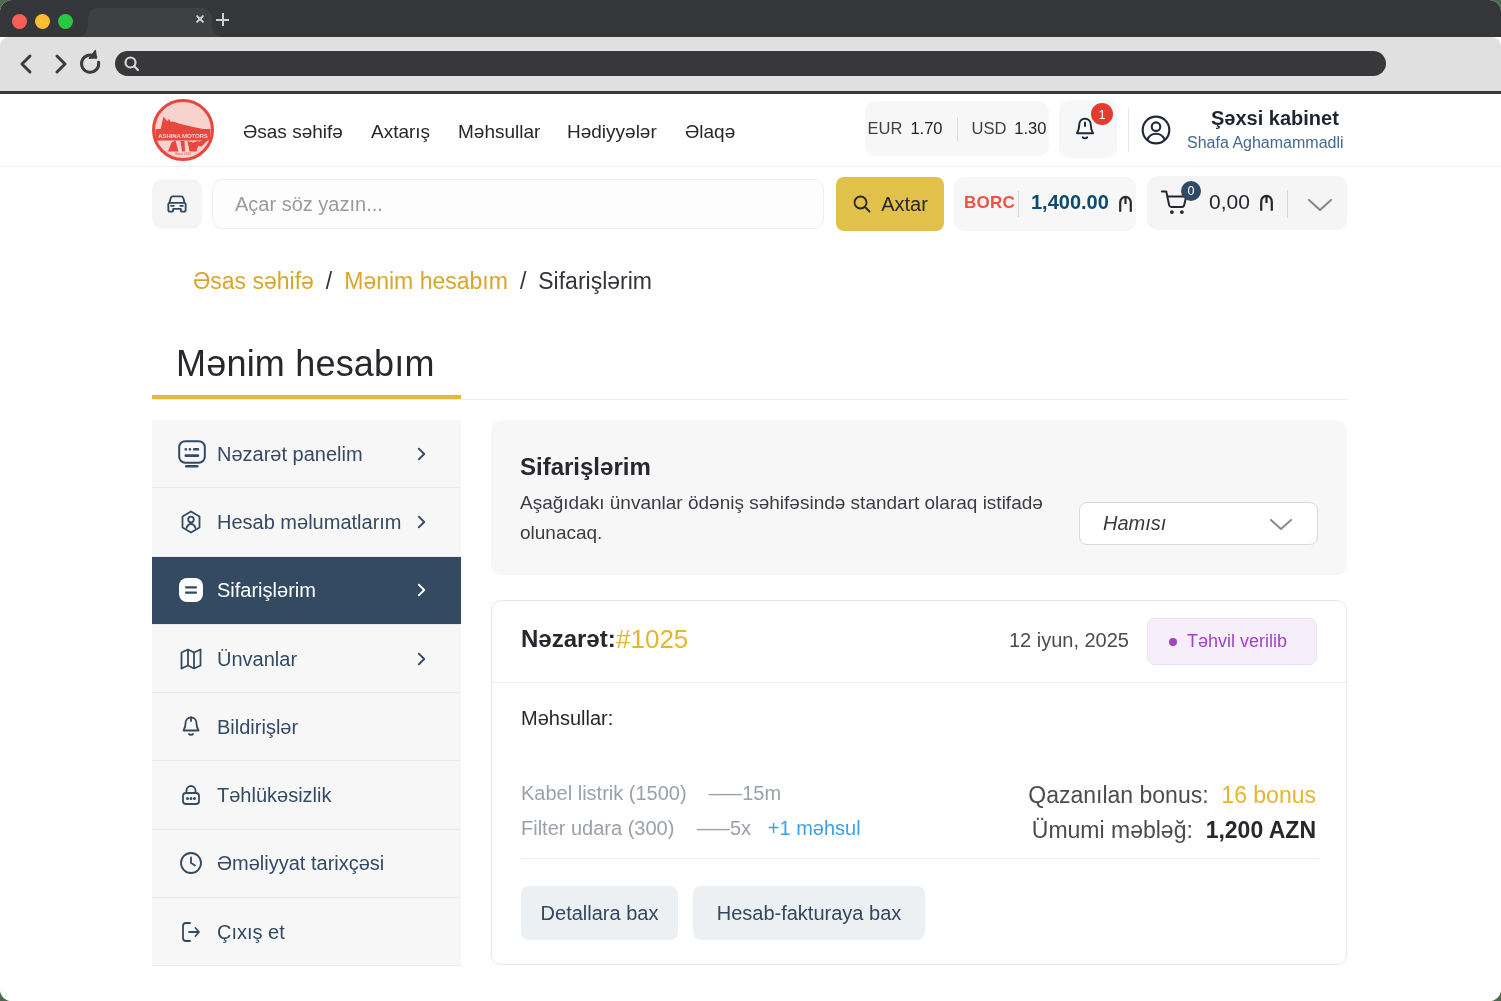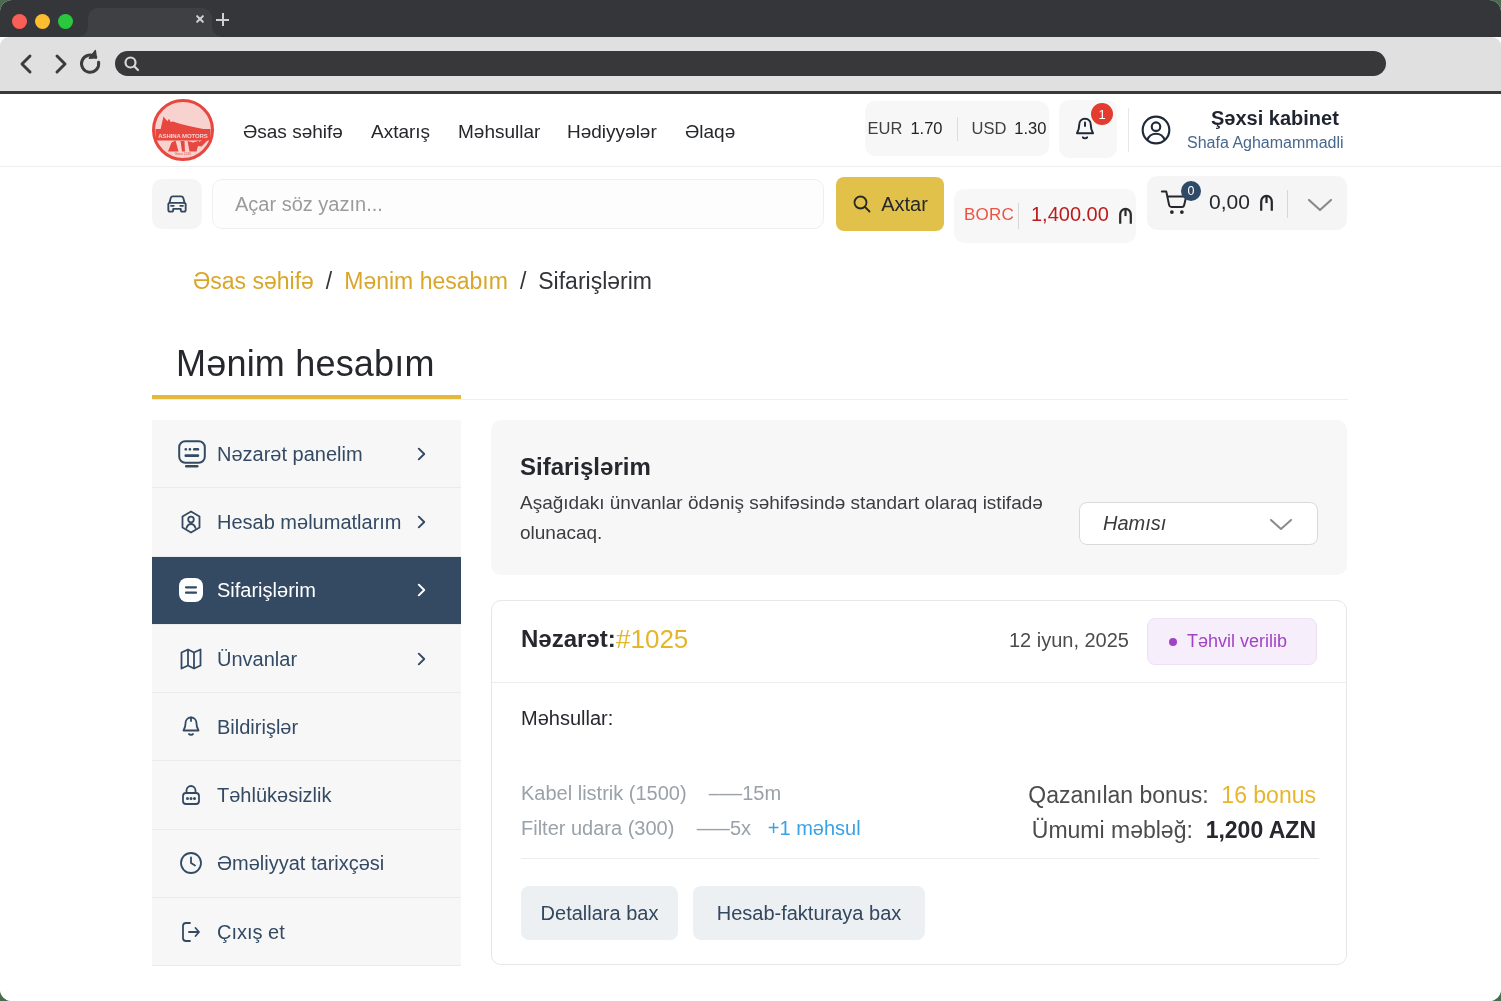--- a/index.html
+++ b/index.html
@@ -37,21 +37,21 @@
   .curbox .sep { width:1px; height:24px; background:#dcdcdc; margin:0 14px; }
   .bellbox { position:absolute; left:1059px; top:6px; width:58px; height:58px; background:#f7f7f8; border-radius:10px; }
   .badge1 { position:absolute; left:32px; top:3px; width:22px; height:22px; border-radius:50%; background:#e33b30; color:#fff; font-size:13px; display:flex; align-items:center; justify-content:center; }
   .hdrsep { position:absolute; left:1128px; top:14px; width:1px; height:44px; background:#e8e8e8; }
   .kabtitle { position:absolute; left:1187px; top:13px; font-size:20px; font-weight:bold; color:#1f2430;margin-left:24px; }
   .kabname { position:absolute; left:1187px; top:40px; font-size:16px; color:#47688e; }
   
   .carbtn { position:absolute; left:152px; top:85px; width:50px; height:50px; background:#f5f5f6; border-radius:10px; display:flex; align-items:center; justify-content:center; }
   .searchbox { position:absolute; left:212px; top:85px; width:612px; height:50px; background:#fdfdfd; border:1px solid #efefef; border-radius:10px; display:flex; align-items:center; padding-left:22px; font-size:20px; color:#9b9b9b; }
   .axtar { position:absolute; left:836px; top:83px; width:108px; height:54px; background:#e2c14b; border-radius:8px; display:flex; align-items:center; justify-content:center; gap:9px; font-size:20px; color:#26272b; }
-  .borc { position:absolute; left:954px; top:95px; width:182px; height:54px; background:#f7f7f8; border-radius:10px; display:flex; align-items:center; font-size:20px; }
+  .borc { position:absolute; left:954px; top:83px; width:182px; height:54px; background:#f7f7f8; border-radius:10px; display:flex; align-items:center; font-size:20px;font-weight:bold; }
   .cartbox { position:absolute; left:1147px; top:82px; width:200px; height:54px; background:#f5f5f6; border-radius:10px; }
   
   .crumbs { position:absolute; left:152px; top:174px; font-size:23px; color:#33343a; width:500px;text-align:right; }
   .crumbs span { white-space:nowrap; }
   .crumbs .y { color:#d9a62a; }
   
   .h1 { position:absolute; left:176px; top:249px; font-size:36px; font-weight:500; color:#26282e; letter-spacing:0.2px; }
   .h1line { position:absolute; left:152px; top:305px; width:1196px; height:1px; background:#eeeeee; }
   .h1line:before { content:""; position:absolute; left:0; top:-4px; width:309px; height:4px; background:#e5ba3c; }
   
@@ -170,21 +170,21 @@
     <div class="axtar">
       <svg width="20" height="20" viewBox="0 0 20 20" fill="none" stroke="#26272b" stroke-width="1.8">
         <circle cx="8.5" cy="8.5" r="6"></circle>
         <path d="M13 13 L17.5 17.5" stroke-linecap="round"></path>
       </svg>
       <span>Axtar</span>
     </div>
     <div class="borc">
       <span style="position:absolute;left:10px;top:16px;color:#ee5243;font-size:17px;letter-spacing:0.2px">BORC</span>
       <span style="position:absolute;left:64px;top:14px;width:1px;height:26px;background:#d7d7d7"></span>
-      <span style="position:absolute;left:77px;top:14px;color:#b91c1c">1,400.00</span>
+      <span style="position:absolute;left:77px;top:14px;color:#0c4a6e">1,400.00</span>
       <svg width="15" height="18" viewBox="0 0 14 17" style="position:absolute;left:164px;top:17px">
           <path d="M2 16.8 L2 8 A5 5.3 0 0 1 12 8 L12 16.8" stroke="#2b2b2b" stroke-width="2.1" fill="none"></path>
           <path d="M7 2.8 L7 9.5" stroke="#2b2b2b" stroke-width="2.1"></path>
         </svg>
     </div>
     <div class="cartbox">
       <svg width="30" height="30" style="position:absolute;left:13px;top:11px" viewBox="0 0 24 24" fill="none" stroke="#26272b" stroke-width="1.6">
         <path d="M1.5 3.5 L5 3.5 L7.3 14.5 C7.5 15.4 8.2 16 9.1 16 L17.5 16 C18.4 16 19.1 15.5 19.3 14.6 L21 7.5 L6 7.5" stroke-linejoin="round" stroke-linecap="round"></path>
         <circle cx="9.5" cy="20" r="1.5" fill="#26272b" stroke="none"></circle>
         <circle cx="17.5" cy="20" r="1.5" fill="#26272b" stroke="none"></circle>

